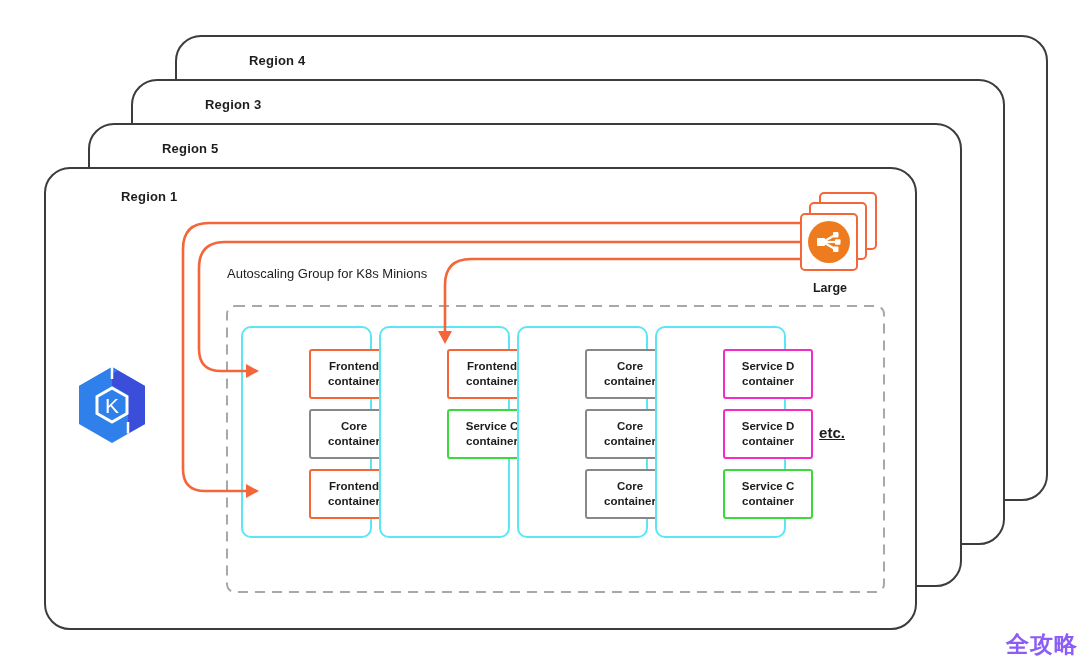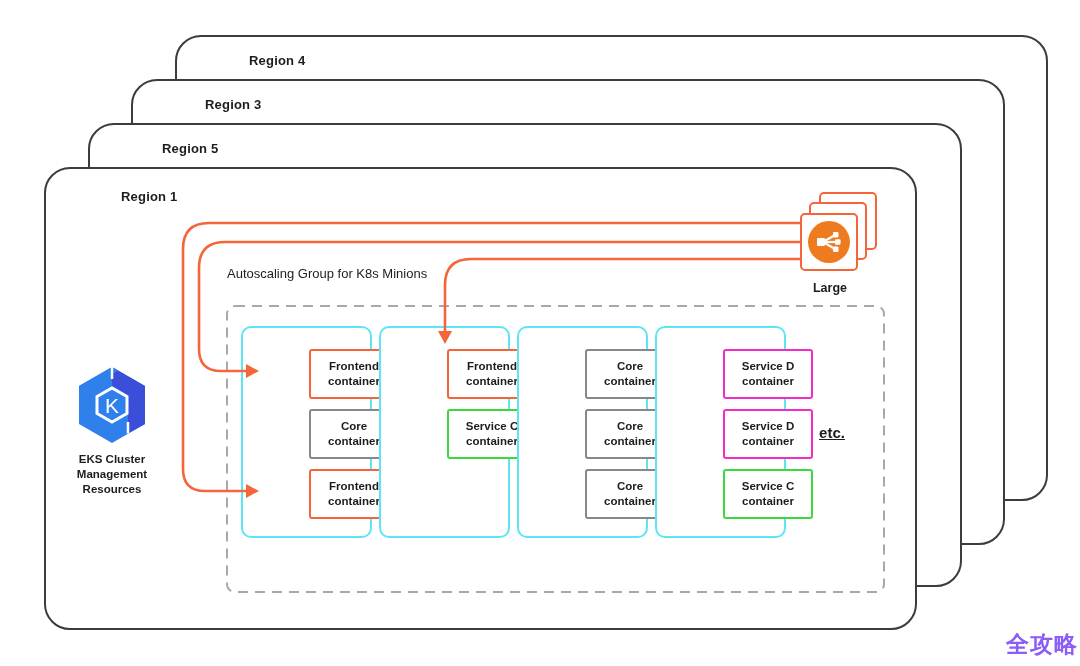--- a/index.html
+++ b/index.html
@@ -118,25 +118,20 @@
   <div class="eks-wrap">
     <svg class="eks-svg" viewBox="0 0 72 78">
       <polygon points="36,1 69,20 69,58 36,77 3,58 3,20" fill="#2f80ea"></polygon>
       <polygon points="36,1 69,20 69,58 52,67.5 52,29 36,19.5" fill="#3b4ed9"></polygon>
       <polygon points="36,1 42,4.5 24,14.5 3,58 3,20" fill="#2f80ea"></polygon>
       <line x1="36" y1="1" x2="36" y2="13" stroke="#ffffff" stroke-width="2.5"></line>
       <line x1="52" y1="67.5" x2="52" y2="56" stroke="#ffffff" stroke-width="2.5"></line>
       <polygon points="36,22 51,30.5 51,47.5 36,56 21,47.5 21,30.5" fill="none" stroke="#ffffff" stroke-width="3"></polygon>
       <text x="36" y="46.5" text-anchor="middle" font-family="Liberation Sans, sans-serif" font-size="21" fill="#ffffff">K</text>
     </svg>
-    <div class="eks-label">
-      <div>EKS Cluster</div>
-      <div>Management</div>
-      <div>Resources</div>
-    </div>
   </div>
 
   <div class="as-title">Autoscaling Group for K8s Minions</div>
   <div class="etc-label">etc.</div>
 
   <div id="groups-layer">
       <div class="group" style="left: 241px; border-color: rgb(92, 230, 245);">
         <div class="container-box" style="top: 21px; border-color: rgb(244, 102, 58);">
           <span>Frontend</span>
           <span>container</span>

